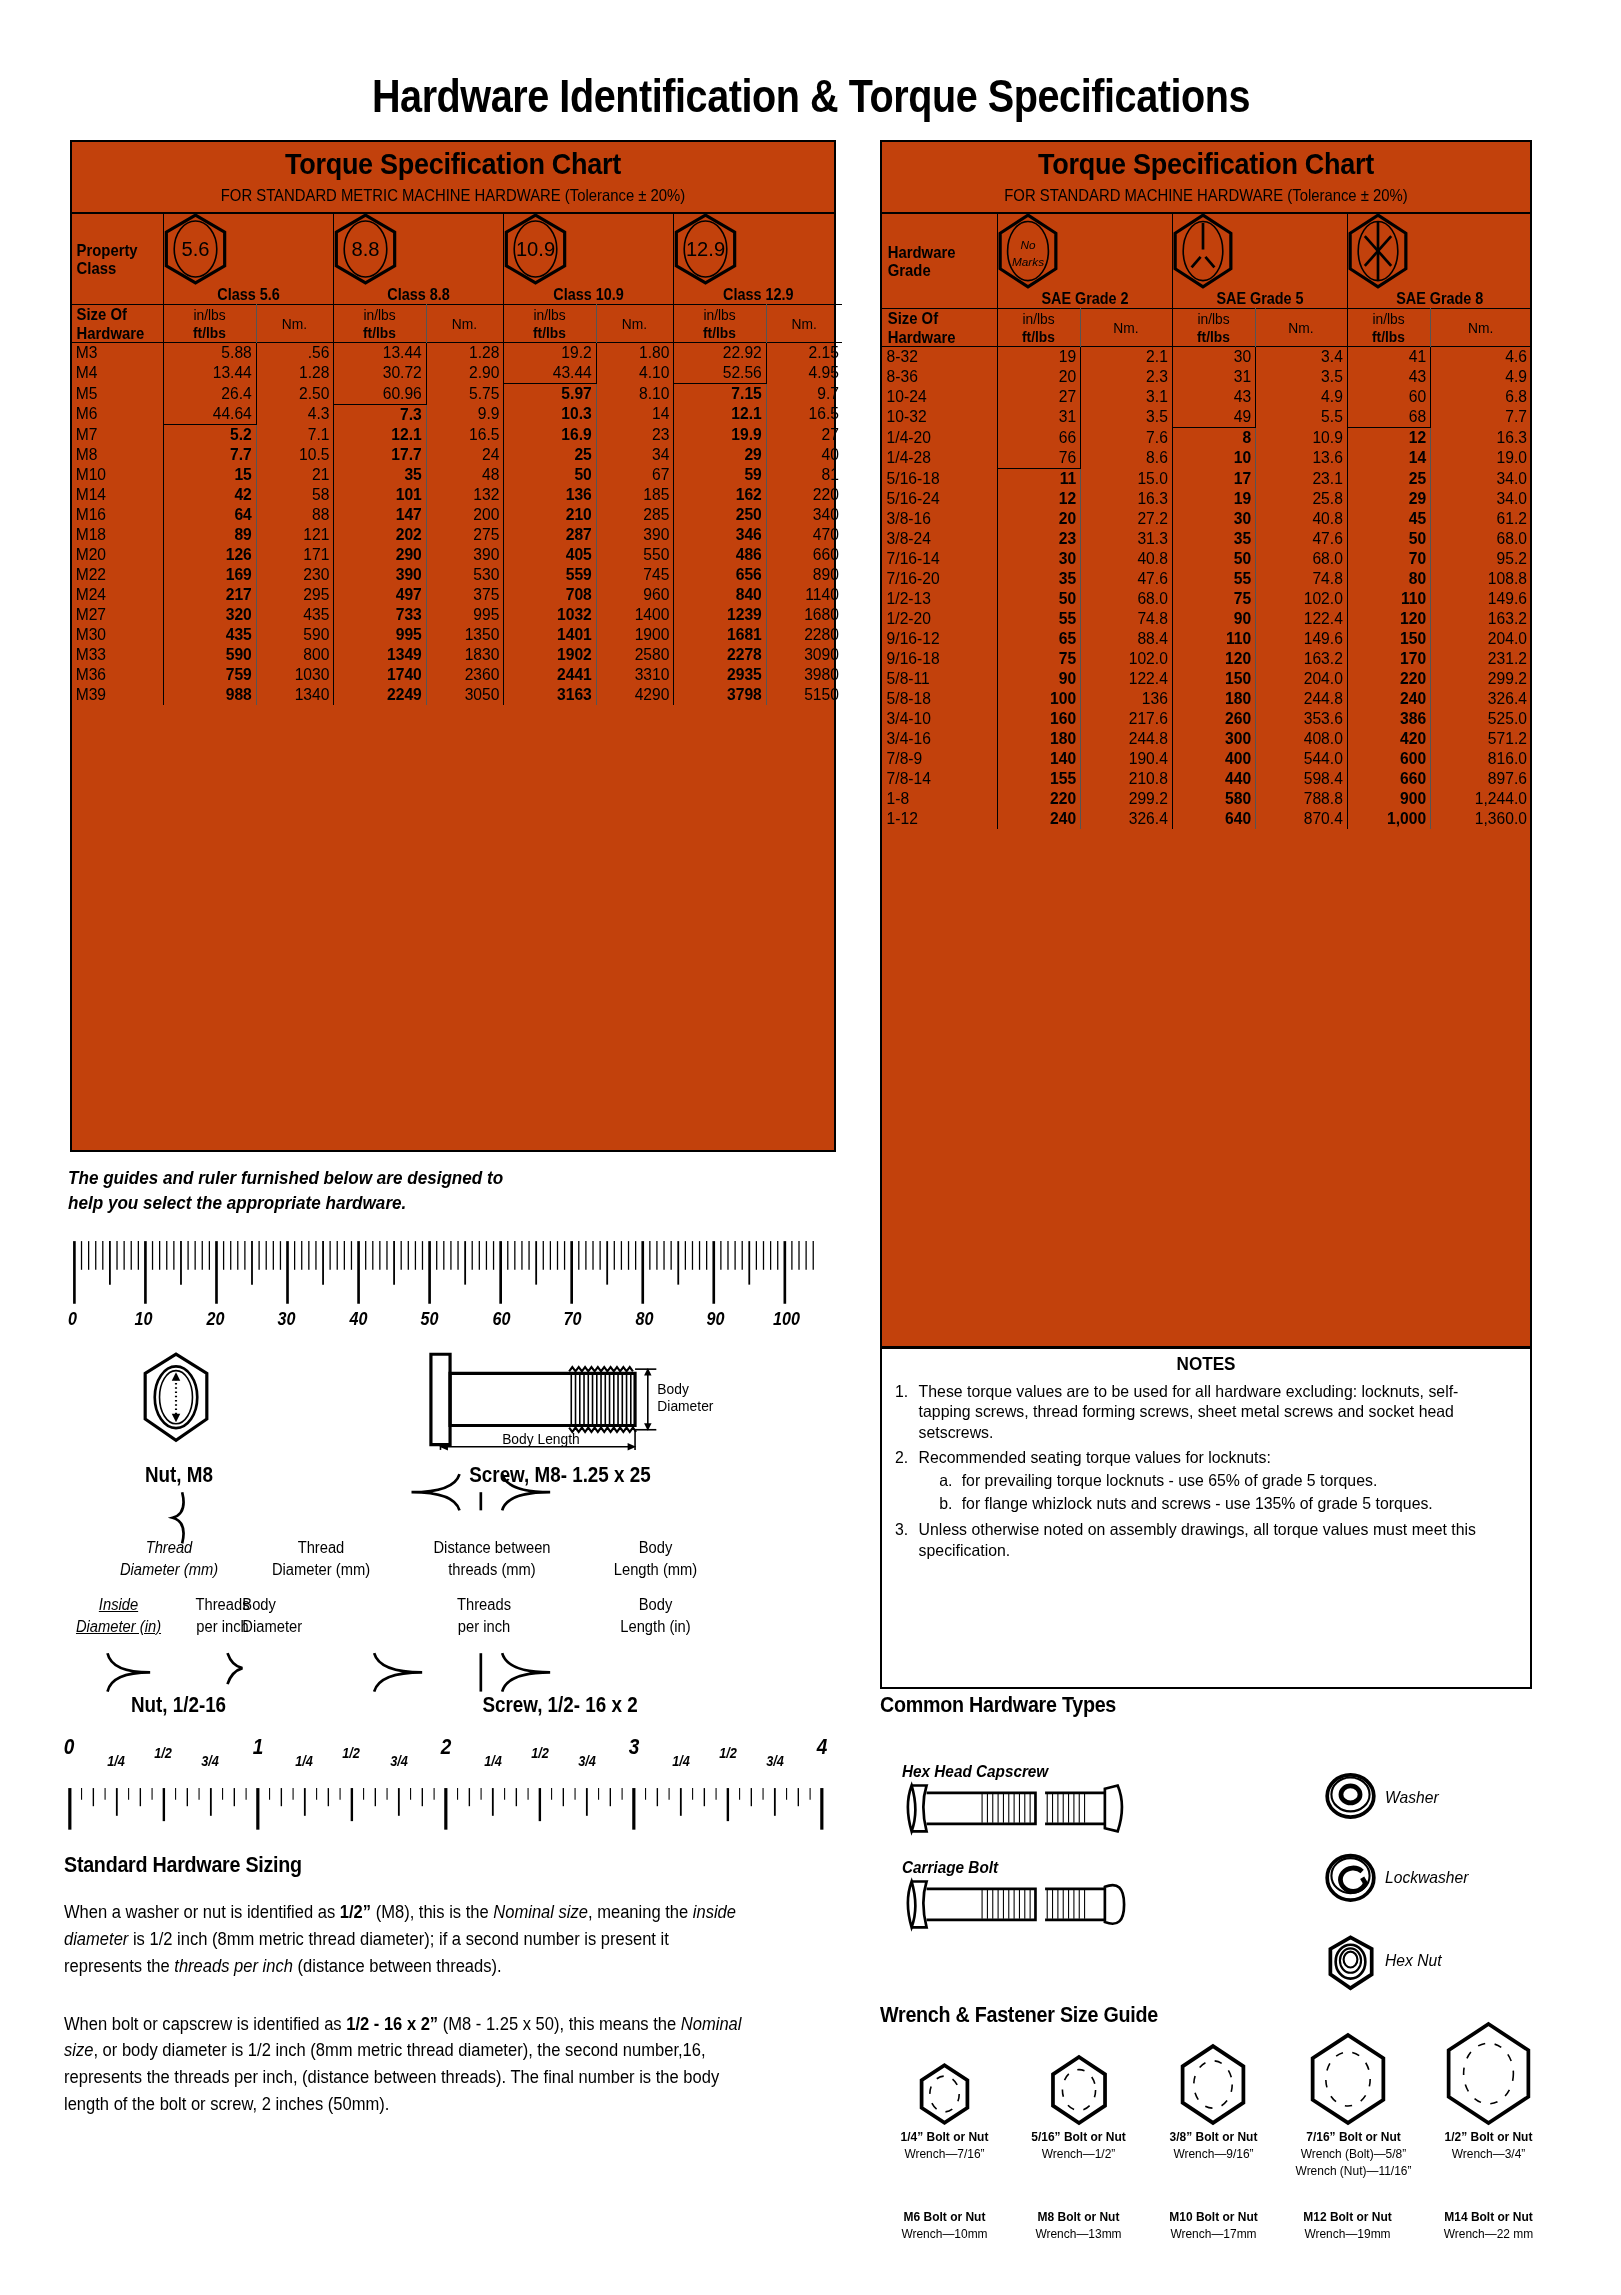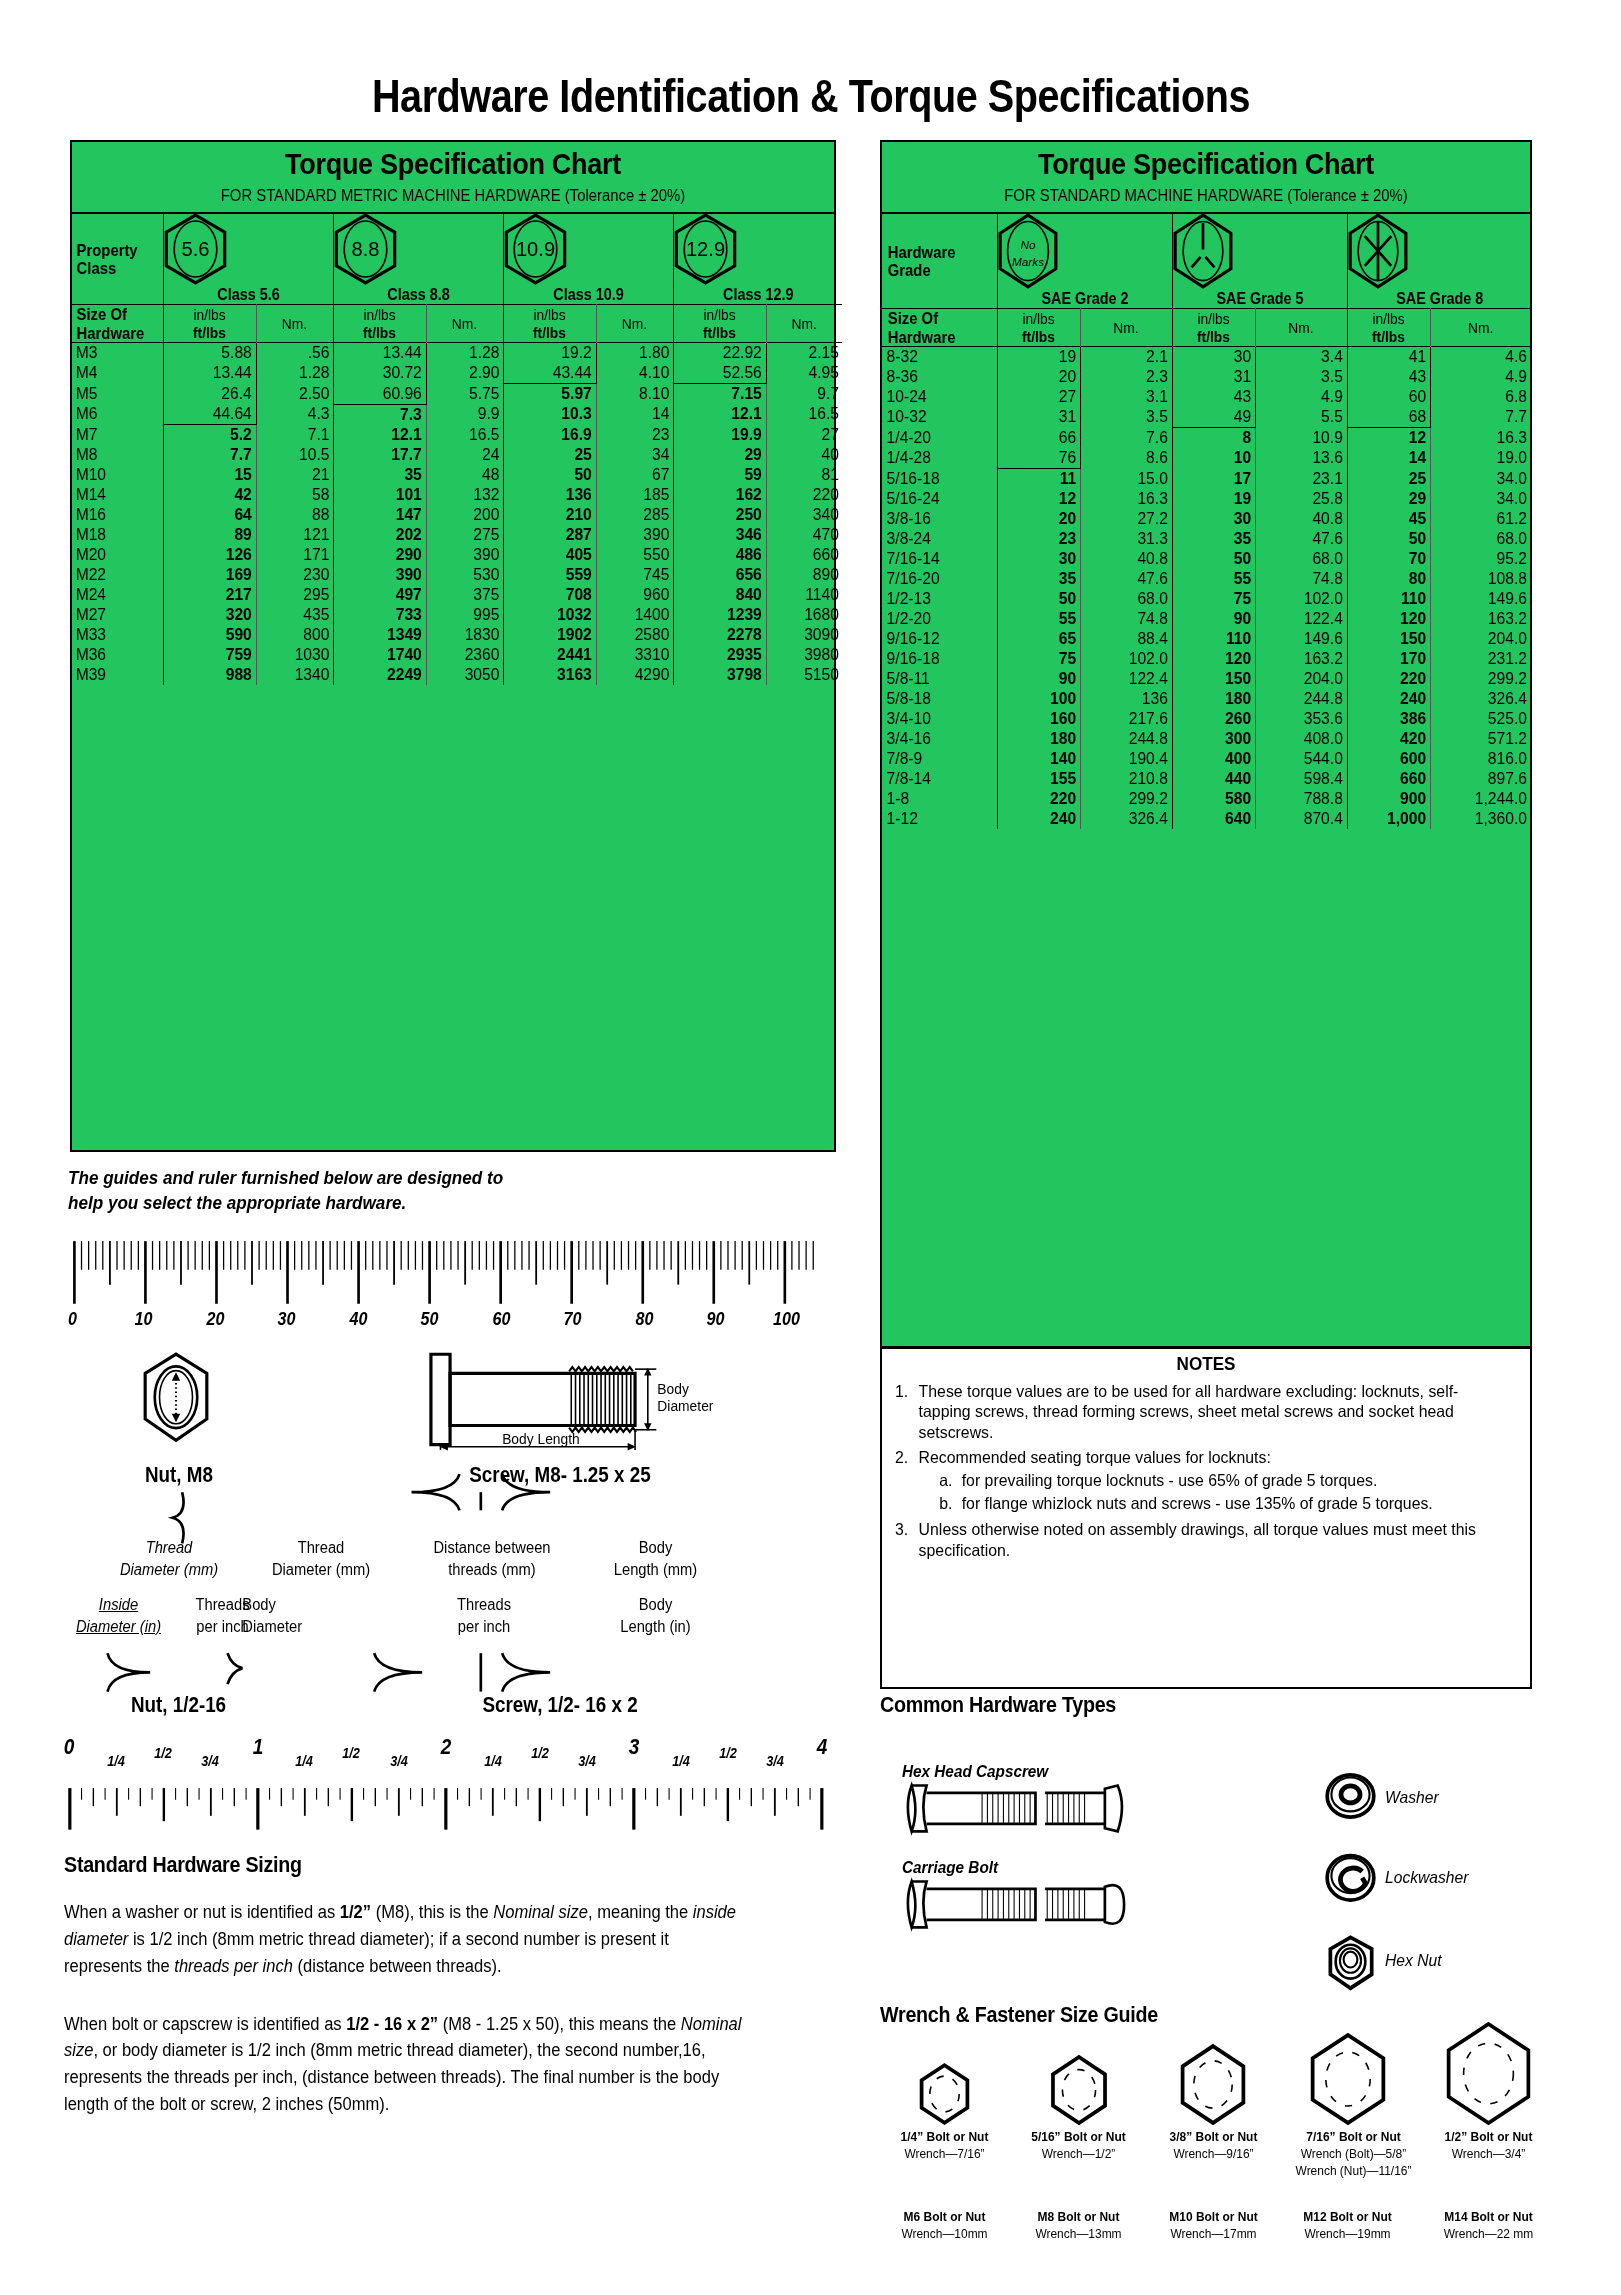--- a/index.html
+++ b/index.html
@@ -10,21 +10,21 @@
 
   
   #doc-title{
     position:absolute;left:0;top:38px;width:1622px;text-align:center;
     font-size:46px;font-weight:bold;letter-spacing:-0.5px;
     transform:scaleX(0.86);transform-origin:center top;
     font-family:"Liberation Sans", sans-serif;
   }
 
   
-  .tbl-box{position:absolute;border:2.1px solid #000;background:#22c55e;box-sizing:border-box;}
+  .tbl-box{position:absolute;border:2.1px solid #000;background:#c2410c;box-sizing:border-box;}
   .tbl-head{border-bottom:2.1px solid #000;text-align:center;padding:5.3px 0 7.5px;}
   .tbl-head .t1{font-size:30px;font-weight:bold;letter-spacing:-0.3px;transform:scaleX(0.9);display:block;}
   .tbl-head .t2{font-size:16.5px;margin-top:4.3px;transform:scaleX(0.9);display:block;}
 
   table.spec{border-collapse:collapse;width:100%;table-layout:fixed;}
   table.spec td,table.spec th{padding:0;margin:0;vertical-align:middle;}
 
   .vline{border-left:1.1px solid #000;}
   .vline-thin{border-left:0.5px solid #555;}
   .hline{border-top:1.1px solid #000;}
@@ -290,20 +290,31 @@
             <tr class="">
               <td class="sz">M27</td>
               <td class="dat vline bold">320</td>
               <td class="dat vline-thin">435</td>
               <td class="dat vline bold">733</td>
               <td class="dat vline-thin">995</td>
               <td class="dat vline bold">1032</td>
               <td class="dat vline-thin">1400</td>
               <td class="dat vline bold">1239</td>
               <td class="dat vline-thin">1680</td>
+            </tr>
+            <tr class="">
+              <td class="sz">M30</td>
+              <td class="dat vline bold">435</td>
+              <td class="dat vline-thin">590</td>
+              <td class="dat vline bold">995</td>
+              <td class="dat vline-thin">1350</td>
+              <td class="dat vline bold">1401</td>
+              <td class="dat vline-thin">1900</td>
+              <td class="dat vline bold">1681</td>
+              <td class="dat vline-thin">2280</td>
             </tr>
             <tr class="">
               <td class="sz">M33</td>
               <td class="dat vline bold">590</td>
               <td class="dat vline-thin">800</td>
               <td class="dat vline bold">1349</td>
               <td class="dat vline-thin">1830</td>
               <td class="dat vline bold">1902</td>
               <td class="dat vline-thin">2580</td>
               <td class="dat vline bold">2278</td>

